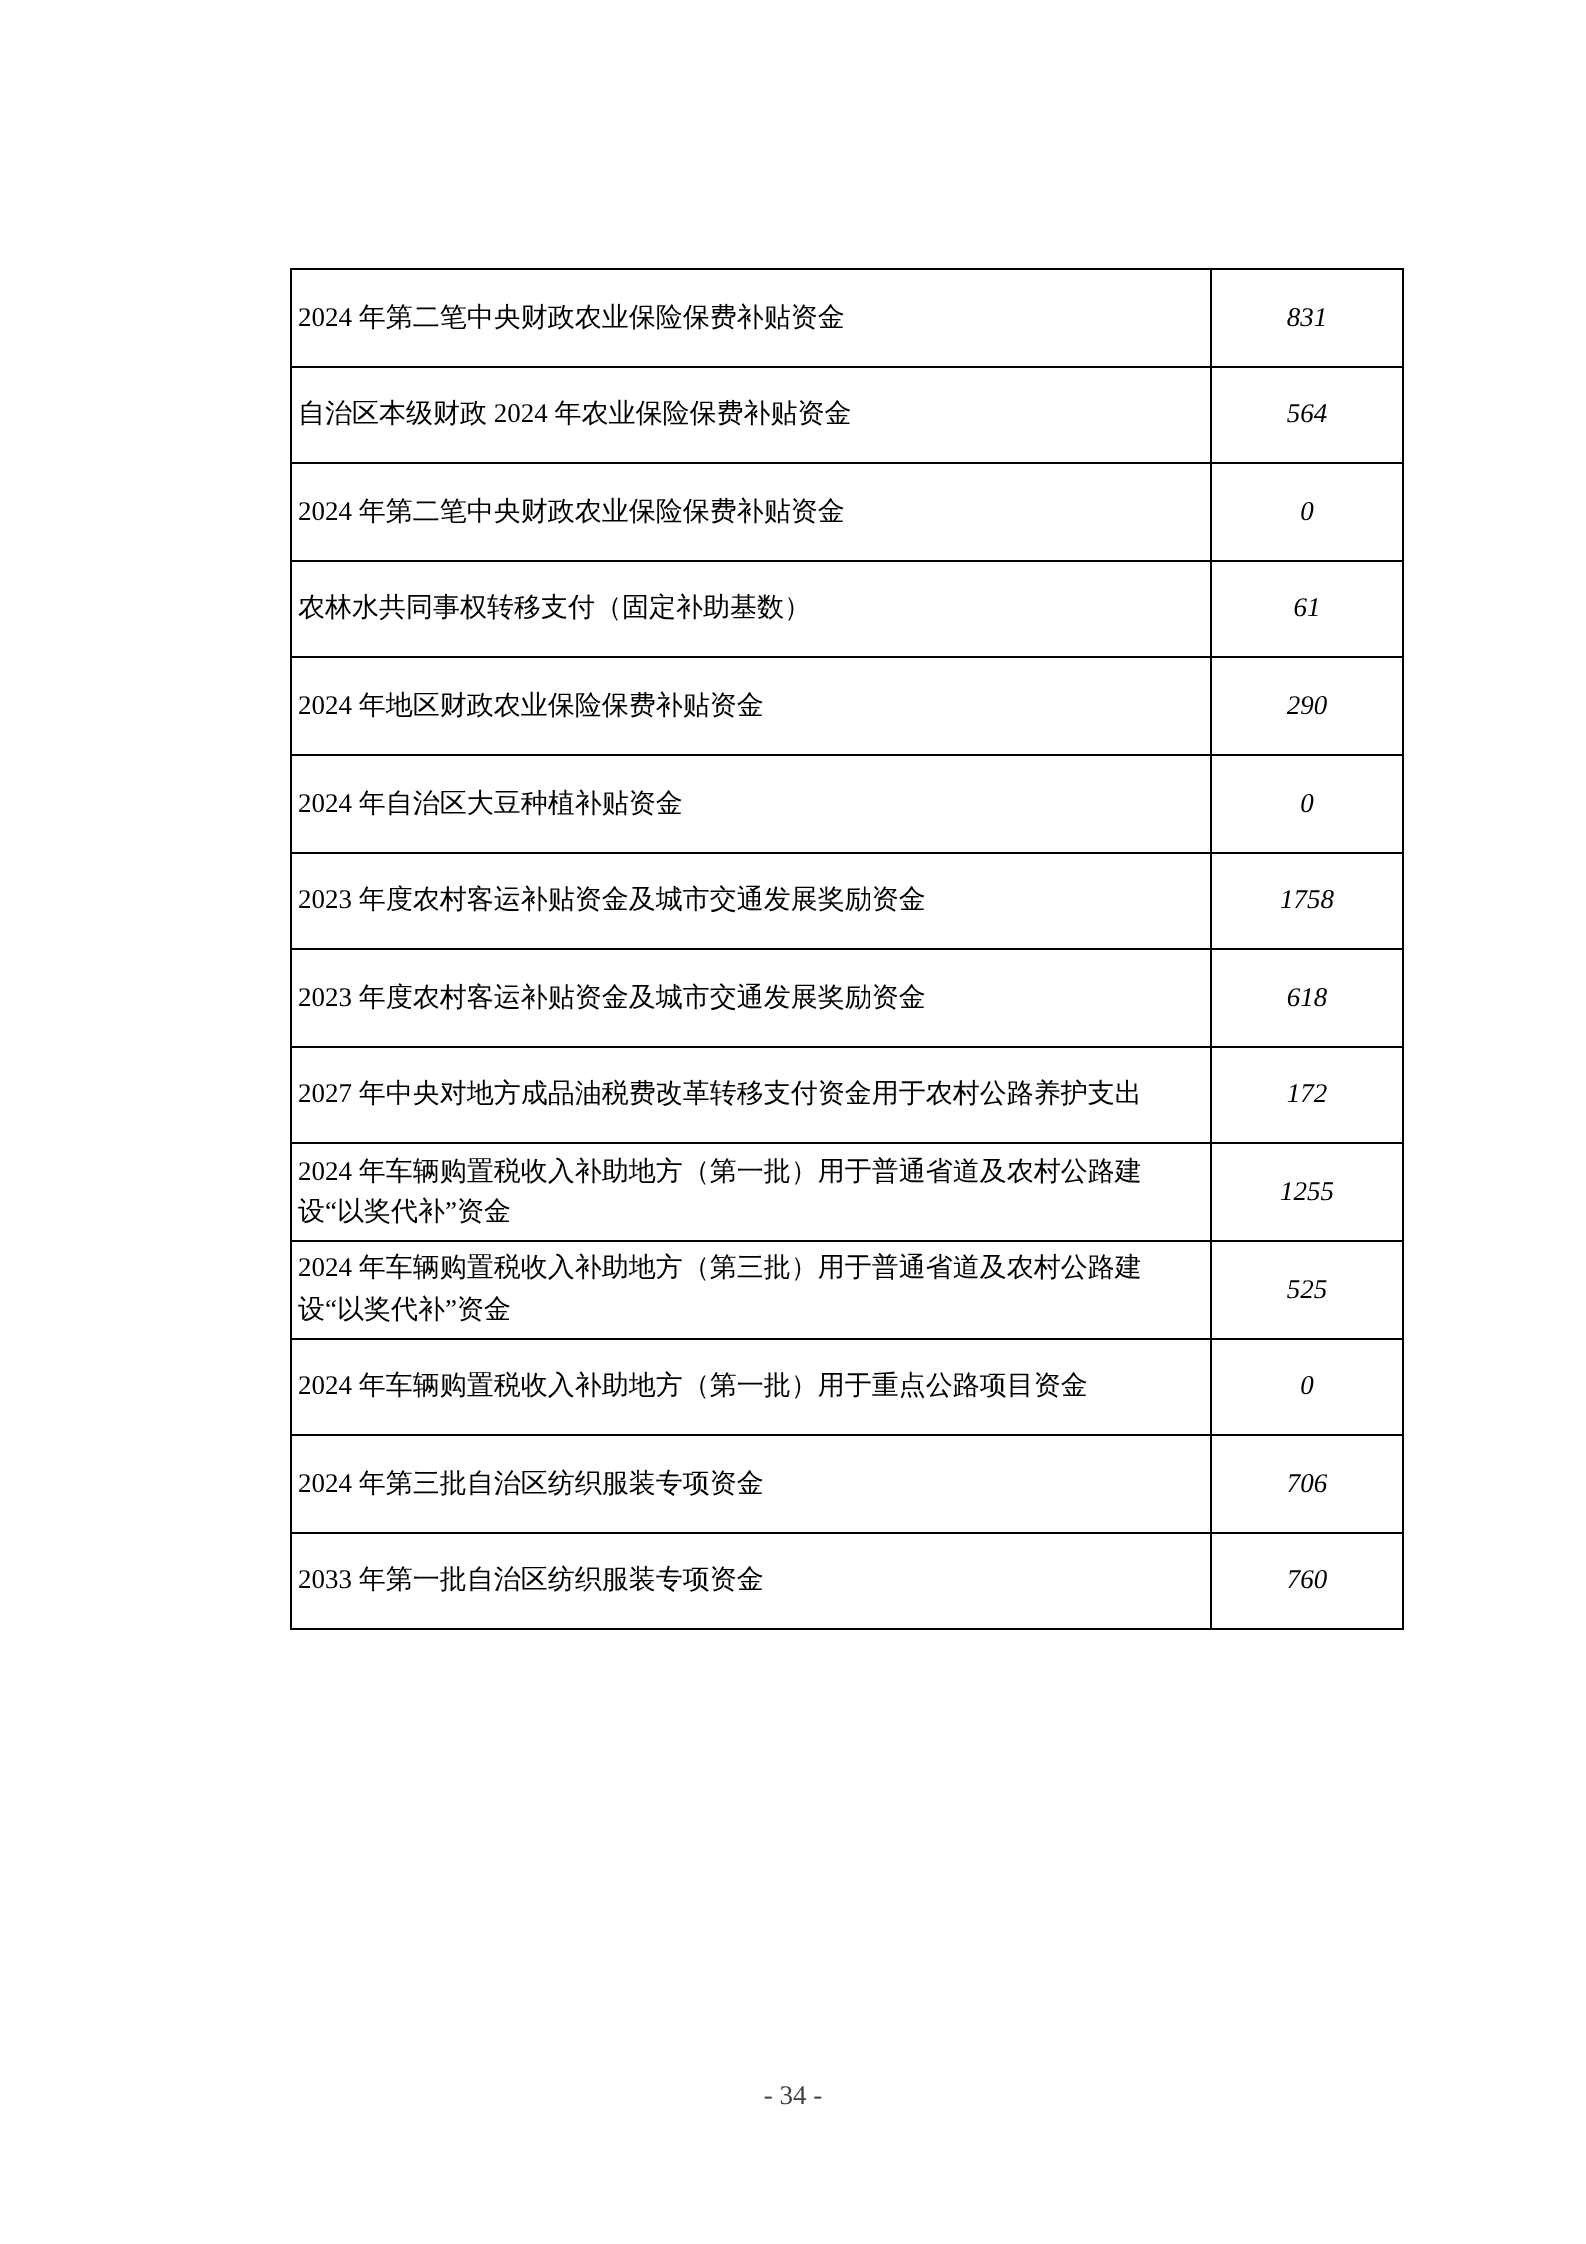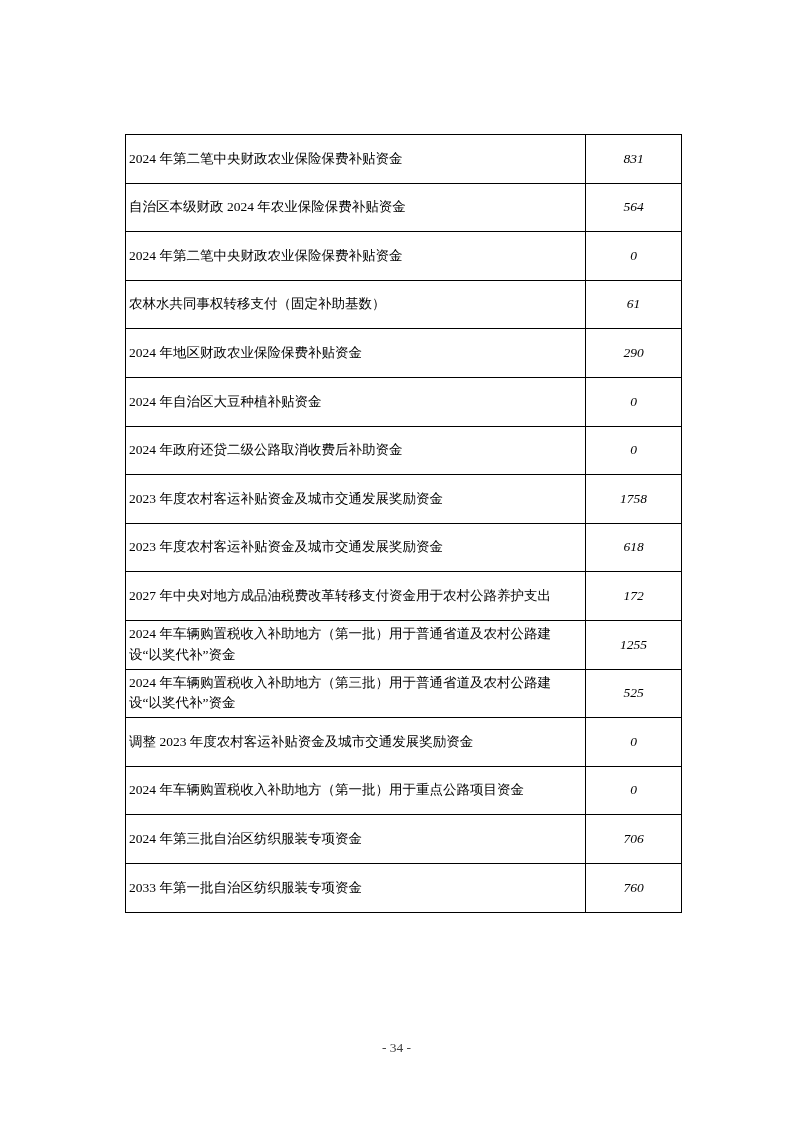--- a/index.html
+++ b/index.html
@@ -11,21 +11,21 @@
     position: relative;
     width: 793px;
     height: 1122px;
     background: #ffffff;
     overflow: hidden;
     font-family: "Liberation Serif", "DejaVu Serif", serif;
     color: #000000;
   }
   table.funds-table {
     position: absolute;
-    left: 125px;
+    left: 145px;
     top: 134px;
     width: 541px;
     border-collapse: collapse;
     table-layout: fixed;
     padding-left: 48px;
   }
   table.funds-table td {
     border: 1px solid #000000;
     vertical-align: middle;
     font-size: 13.5px;
@@ -86,24 +86,20 @@
   <tr>
     <td class="fund-name">2024 年地区财政农业保险保费补贴资金</td>
     <td class="fund-value">290</td>
   </tr>
 
   <tr>
     <td class="fund-name">2024 年自治区大豆种植补贴资金</td>
     <td class="fund-value">0</td>
   </tr>
 
-  <tr>
-    <td class="fund-name">2024 年政府还贷二级公路取消收费后补助资金</td>
-    <td class="fund-value">0</td>
-  </tr>
 
   <tr>
     <td class="fund-name">2023 年度农村客运补贴资金及城市交通发展奖励资金</td>
     <td class="fund-value">1758</td>
   </tr>
 
   <tr>
     <td class="fund-name">2023 年度农村客运补贴资金及城市交通发展奖励资金</td>
     <td class="fund-value">618</td>
   </tr>
@@ -116,24 +112,20 @@
   <tr>
     <td class="fund-name">2024 年车辆购置税收入补助地方（第一批）用于普通省道及农村公路建设“以奖代补”资金</td>
     <td class="fund-value">1255</td>
   </tr>
 
   <tr>
     <td class="fund-name">2024 年车辆购置税收入补助地方（第三批）用于普通省道及农村公路建设“以奖代补”资金</td>
     <td class="fund-value">525</td>
   </tr>
 
-  <tr>
-    <td class="fund-name">调整 2023 年度农村客运补贴资金及城市交通发展奖励资金</td>
-    <td class="fund-value">0</td>
-  </tr>
 
   <tr>
     <td class="fund-name">2024 年车辆购置税收入补助地方（第一批）用于重点公路项目资金</td>
     <td class="fund-value">0</td>
   </tr>
 
 
   <tr>
     <td class="fund-name">2024 年第三批自治区纺织服装专项资金</td>
     <td class="fund-value">706</td>

